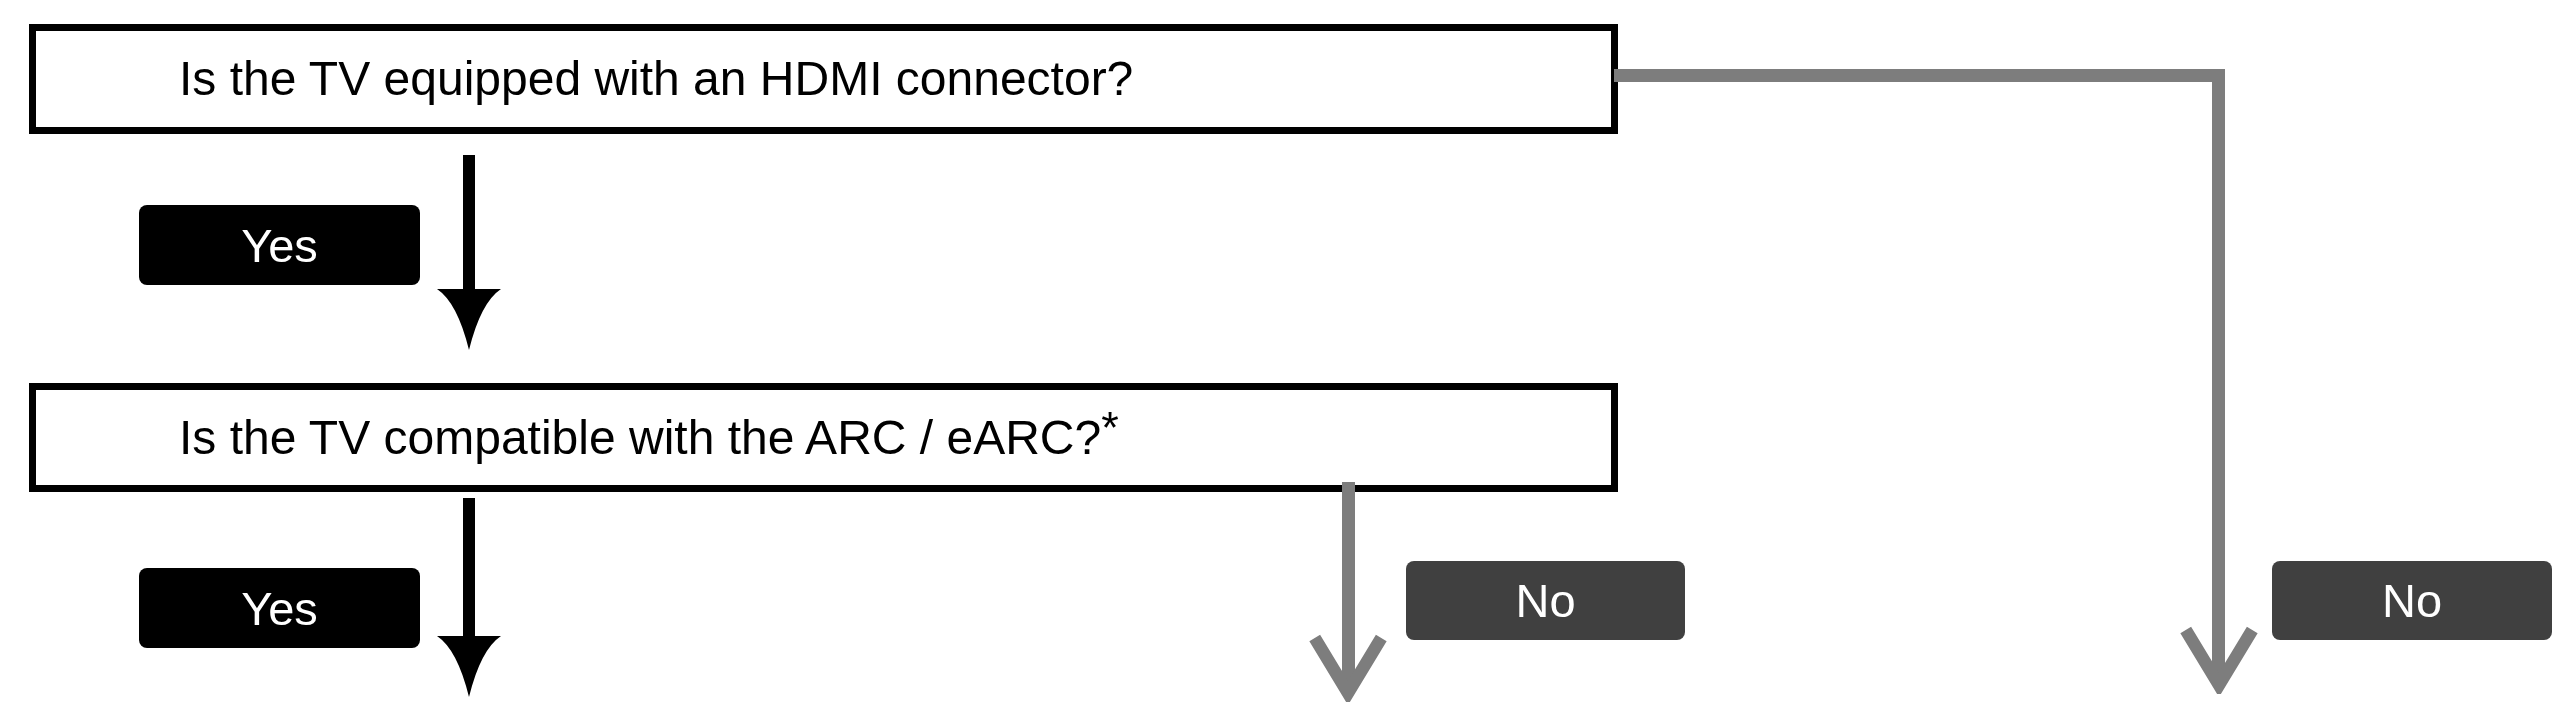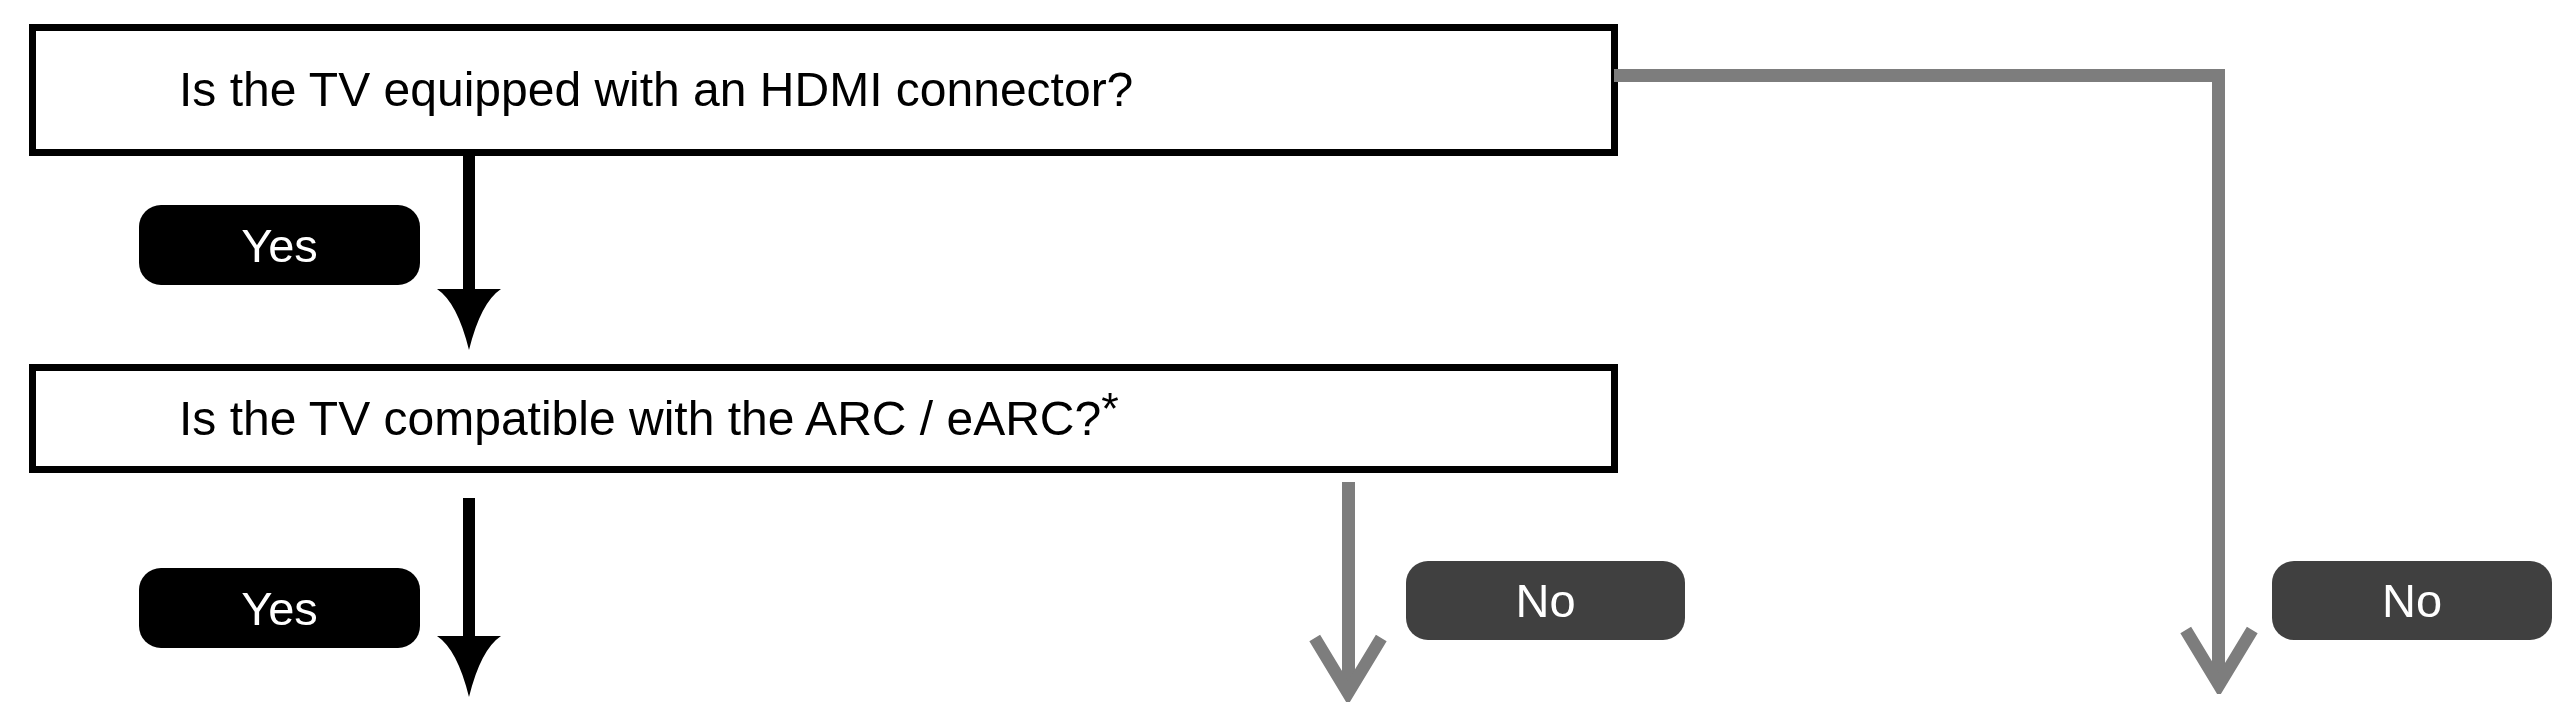--- a/index.html
+++ b/index.html
@@ -20,39 +20,39 @@
     position: absolute;
     box-sizing: border-box;
     border: 7.8px solid #000000;
     background: #ffffff;
     display: flex;
     align-items: center;
     left: 29px;
     width: 1589px;
     padding-left: 143px;
   }
-  .qbox--1 { top: 24px;  height: 132px; }
-  .qbox--2 { top: 364px; height: 109px; }
+  .qbox--1 { top: 24px;  height: 110px; }
+  .qbox--2 { top: 383px; height: 109px; }
   .qtext {
     font-size: 48px;
     color: #000000;
     white-space: nowrap;
     line-height: 1;
   }
   .qtext .fn-sup {
     font-size: 45px;
     vertical-align: 10.7px;
     line-height: 0;
   }
   
   .badge {
     position: absolute;
     width: 281px;
     height: 80px;
-    border-radius: 22px;
+    border-radius: 8px;
     display: flex;
     align-items: center;
     justify-content: center;
     color: #ffffff;
     font-size: 47px;
     line-height: 1;
   }
   .badge--black { background: #000000; }
   .badge--gray  { background: #404040; }
   .badge--yes1 { left: 139px;  top: 205px; }

